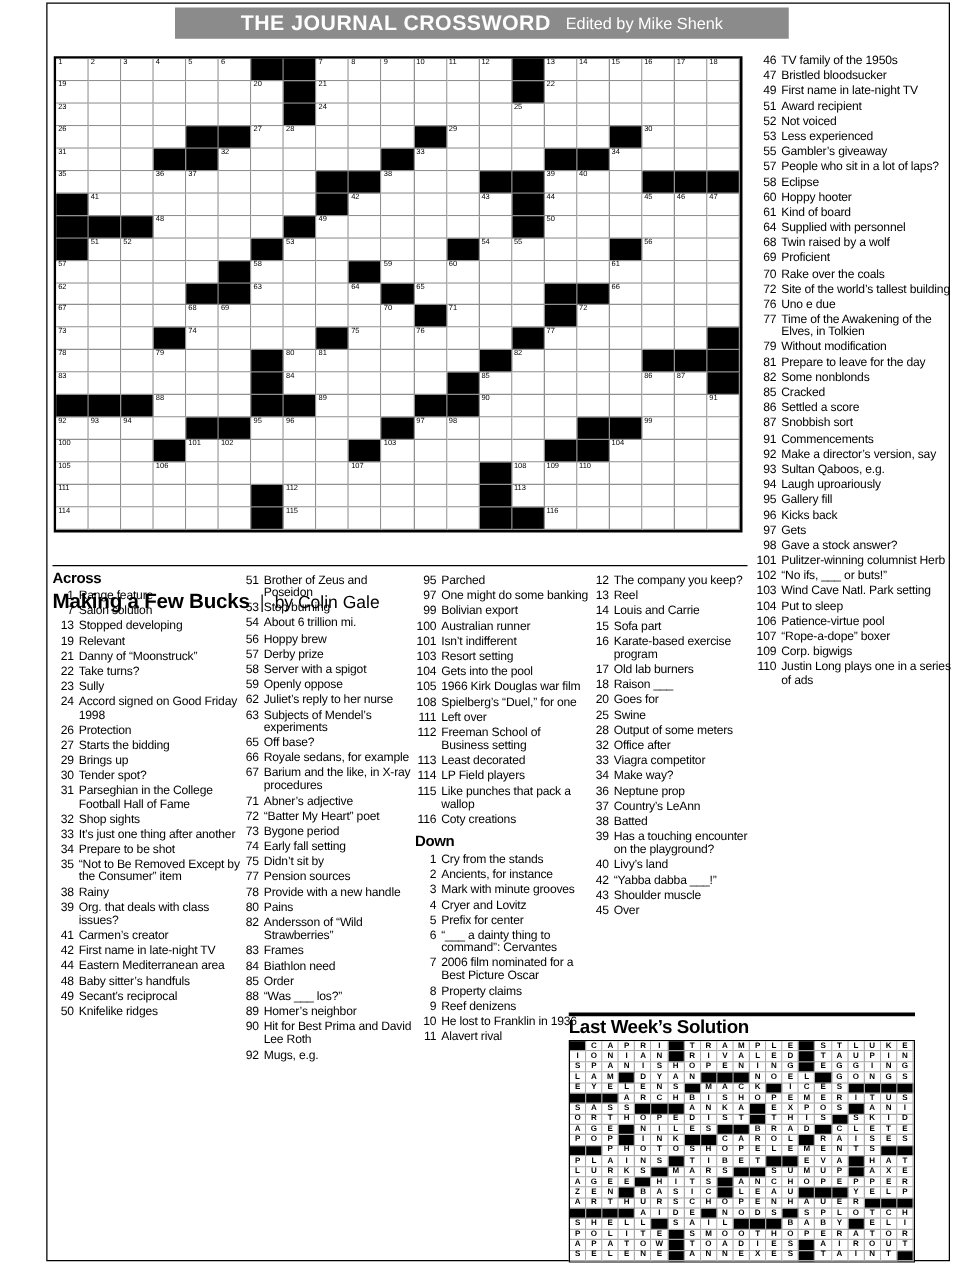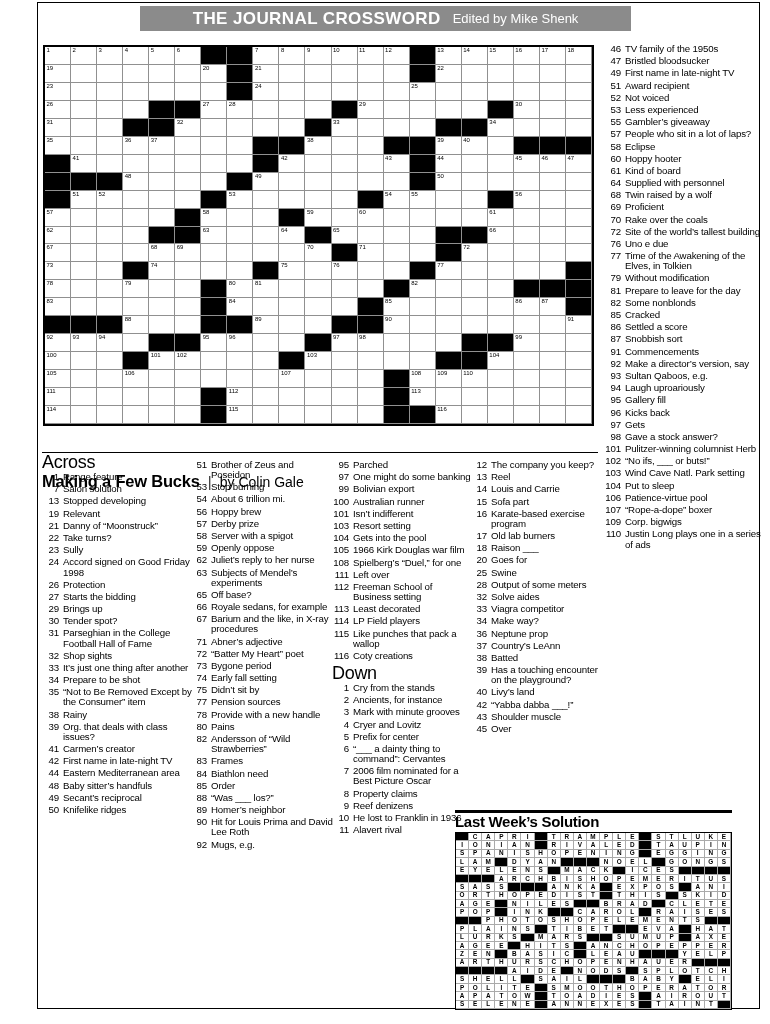--- a/index.html
+++ b/index.html
@@ -20,21 +20,21 @@
     display:grid; grid-template-columns:repeat(21,1fr); grid-template-rows:repeat(21,1fr);
     border:2.5px solid #000; background:#fff; }
   .mg-cell { position:relative; border-right:.8px solid #909090; border-bottom:.8px solid #909090; background:#fff; }
   .mg-cell.black { background:#000; }
   .mg-num { position:absolute; top:0; left:1.5px; font-size:6px; line-height:7px; color:#000; }
   
   .clue-col { position:absolute; font-size:9.7px; line-height:10.1px; letter-spacing:-.15px; }
   .clue { display:flex; margin-bottom:2.1px; }
   .clue .n { flex:0 0 21px; text-align:right; padding-right:4px; }
   .clue .t { flex:1; }
-  .list-heading { font-weight:normal; font-size:18px; letter-spacing:-.3px; margin:0 0 5px 0; }
+  .list-heading { font-weight:bold; font-size:12px; letter-spacing:-.3px; margin:0 0 5px 0; }
   .list-heading.mid { margin-top:7px; }
   
   #puzzle-title { position:absolute; left:42px; top:429px; width:556px; }
   #puzzle-title .row { display:flex; align-items:baseline; gap:8px;margin-top:43px; }
   #pt-main { font-weight:bold; font-size:16.5px; letter-spacing:-.2px; }
   #pt-sep { font-size:15px; color:#333; }
   #pt-by { font-size:14px;text-align:right; }
   #title-rule { position:absolute; left:0; top:23px; width:556px; border-top:1.5px solid #000; }
   
   #solution-block { position:absolute; left:455px; top:810px; width:277px; }
@@ -1121,21 +1121,21 @@
         <div class="clue">
           <span class="n">88</span>
           <span class="t">“Was ___ los?”</span>
         </div>
         <div class="clue">
           <span class="n">89</span>
           <span class="t">Homer’s neighbor</span>
         </div>
         <div class="clue">
           <span class="n">90</span>
-          <span class="t">Hit for Louis Prima and David Lee Roth</span>
+          <span class="t">Hit for Best Prima and David Lee Roth</span>
         </div>
         <div class="clue">
           <span class="n">92</span>
           <span class="t">Mugs, e.g.</span>
         </div>
       </div>
   </div>
 
   <div class="clue-col" style="left:332px; top:460px; width:140px;">
     <div>
@@ -1286,21 +1286,21 @@
         <div class="clue">
           <span class="n">25</span>
           <span class="t">Swine</span>
         </div>
         <div class="clue">
           <span class="n">28</span>
           <span class="t">Output of some meters</span>
         </div>
         <div class="clue">
           <span class="n">32</span>
-          <span class="t">Solve aides</span>
+          <span class="t">Office after</span>
         </div>
         <div class="clue">
           <span class="n">33</span>
           <span class="t">Viagra competitor</span>
         </div>
         <div class="clue">
           <span class="n">34</span>
           <span class="t">Make way?</span>
         </div>
         <div class="clue">

